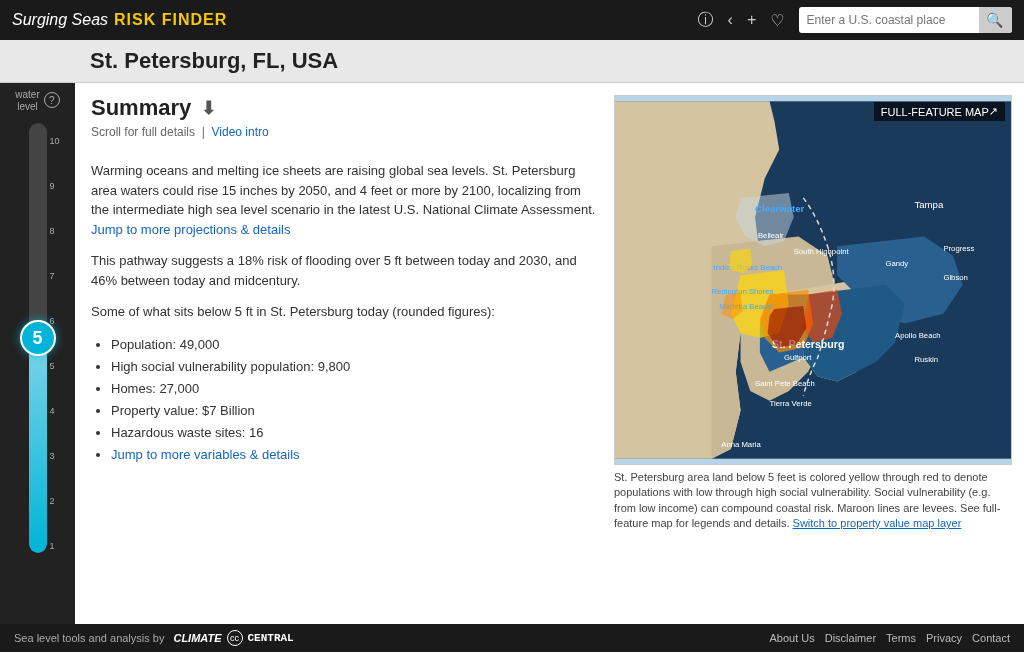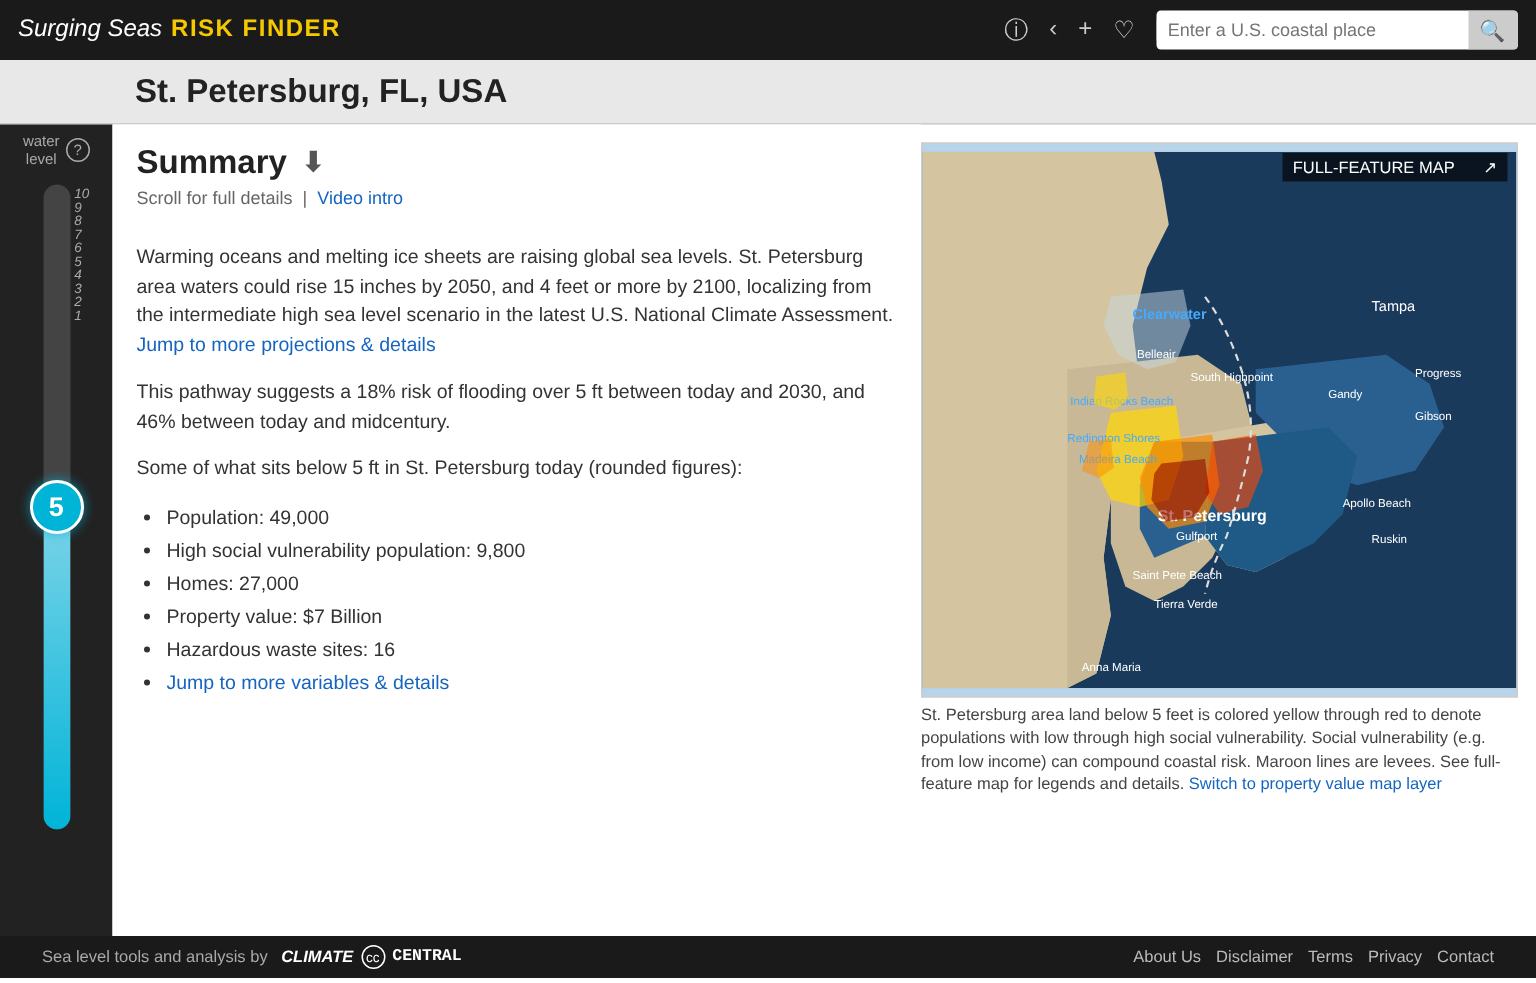--- a/index.html
+++ b/index.html
@@ -40,21 +40,20 @@
       font-size: 16px;
       cursor: pointer;
     }
     #header .search-bar {
       display: flex;
       align-items: center;
       background: #fff;
       border-radius: 3px;
       overflow: hidden;
       height: 26px;
-      gap: 28px;
     }
     #header .search-bar input {
       border: none;
       outline: none;
       padding: 0 8px;
       font-size: 12px;
       width: 180px;
       color: #999;
     }
     #header .search-bar .search-btn {
@@ -198,48 +197,49 @@
       position: absolute;
       top: 6px;
       right: 6px;
       background: rgba(0,0,0,0.65);
       color: #fff;
       font-size: 11px;
       padding: 3px 7px;
       cursor: pointer;
       display: flex;
       align-items: center;
-      gap: 19px;
+      gap: 0;
       z-index: 10;
     }
     .map-caption {
       font-size: 11px;
       color: #444;
       line-height: 1.4;
       margin-top: 5px;
     }
     .map-caption a {
       color: #1565c0;
+      text-decoration: underline;
       cursor: pointer;
     }
 
     
     .map-svg {
       width: 100%;
       height: 100%;
     }
 
     
     #footer {
       background: #1a1a1a;
       height: 28px;
       display: flex;
       align-items: center;
       justify-content: space-between;
-      padding: 0 28px;
+      padding: 0 14px;
     }
     #footer .footer-left {
       color: #aaa;
       font-size: 11px;
       display: flex;
       align-items: center;
       gap: 5px;
     }
     #footer .footer-right {
       display: flex;
@@ -284,21 +284,21 @@
       <span class="help-icon">?</span>
     </div>
     <div class="gauge-container">
 
       <div style="position:relative;width:48px;height:430px;display:flex;align-items:center;">
 
         <div style="position:absolute;left:50%;transform:translateX(-50%);width:18px;height:100%;background:#444;border-radius:9px;overflow:hidden;">
           <div style="position:absolute;bottom:0;left:0;width:100%;height:50%;background:linear-gradient(to top,#00b4d8,#7dd4e8);border-radius:9px;"></div>
         </div>
 
-        <div style="position:absolute;right:2px;top:0;bottom:0;display:flex;flex-direction:column;justify-content:flex-start;padding:2px 0;font-style:italic;">
+        <div style="position:absolute;right:2px;top:12px;bottom:0;display:flex;flex-direction:column;justify-content:space-between;padding:2px 0;">
           <span style="color:#aaa;font-size:9px;line-height:1;">10</span>
           <span style="color:#aaa;font-size:9px;line-height:1;">9</span>
           <span style="color:#aaa;font-size:9px;line-height:1;">8</span>
           <span style="color:#aaa;font-size:9px;line-height:1;">7</span>
           <span style="color:#aaa;font-size:9px;line-height:1;">6</span>
           <span style="color:#aaa;font-size:9px;line-height:1;">5</span>
           <span style="color:#aaa;font-size:9px;line-height:1;">4</span>
           <span style="color:#aaa;font-size:9px;line-height:1;">3</span>
           <span style="color:#aaa;font-size:9px;line-height:1;">2</span>
           <span style="color:#aaa;font-size:9px;line-height:1;">1</span>

